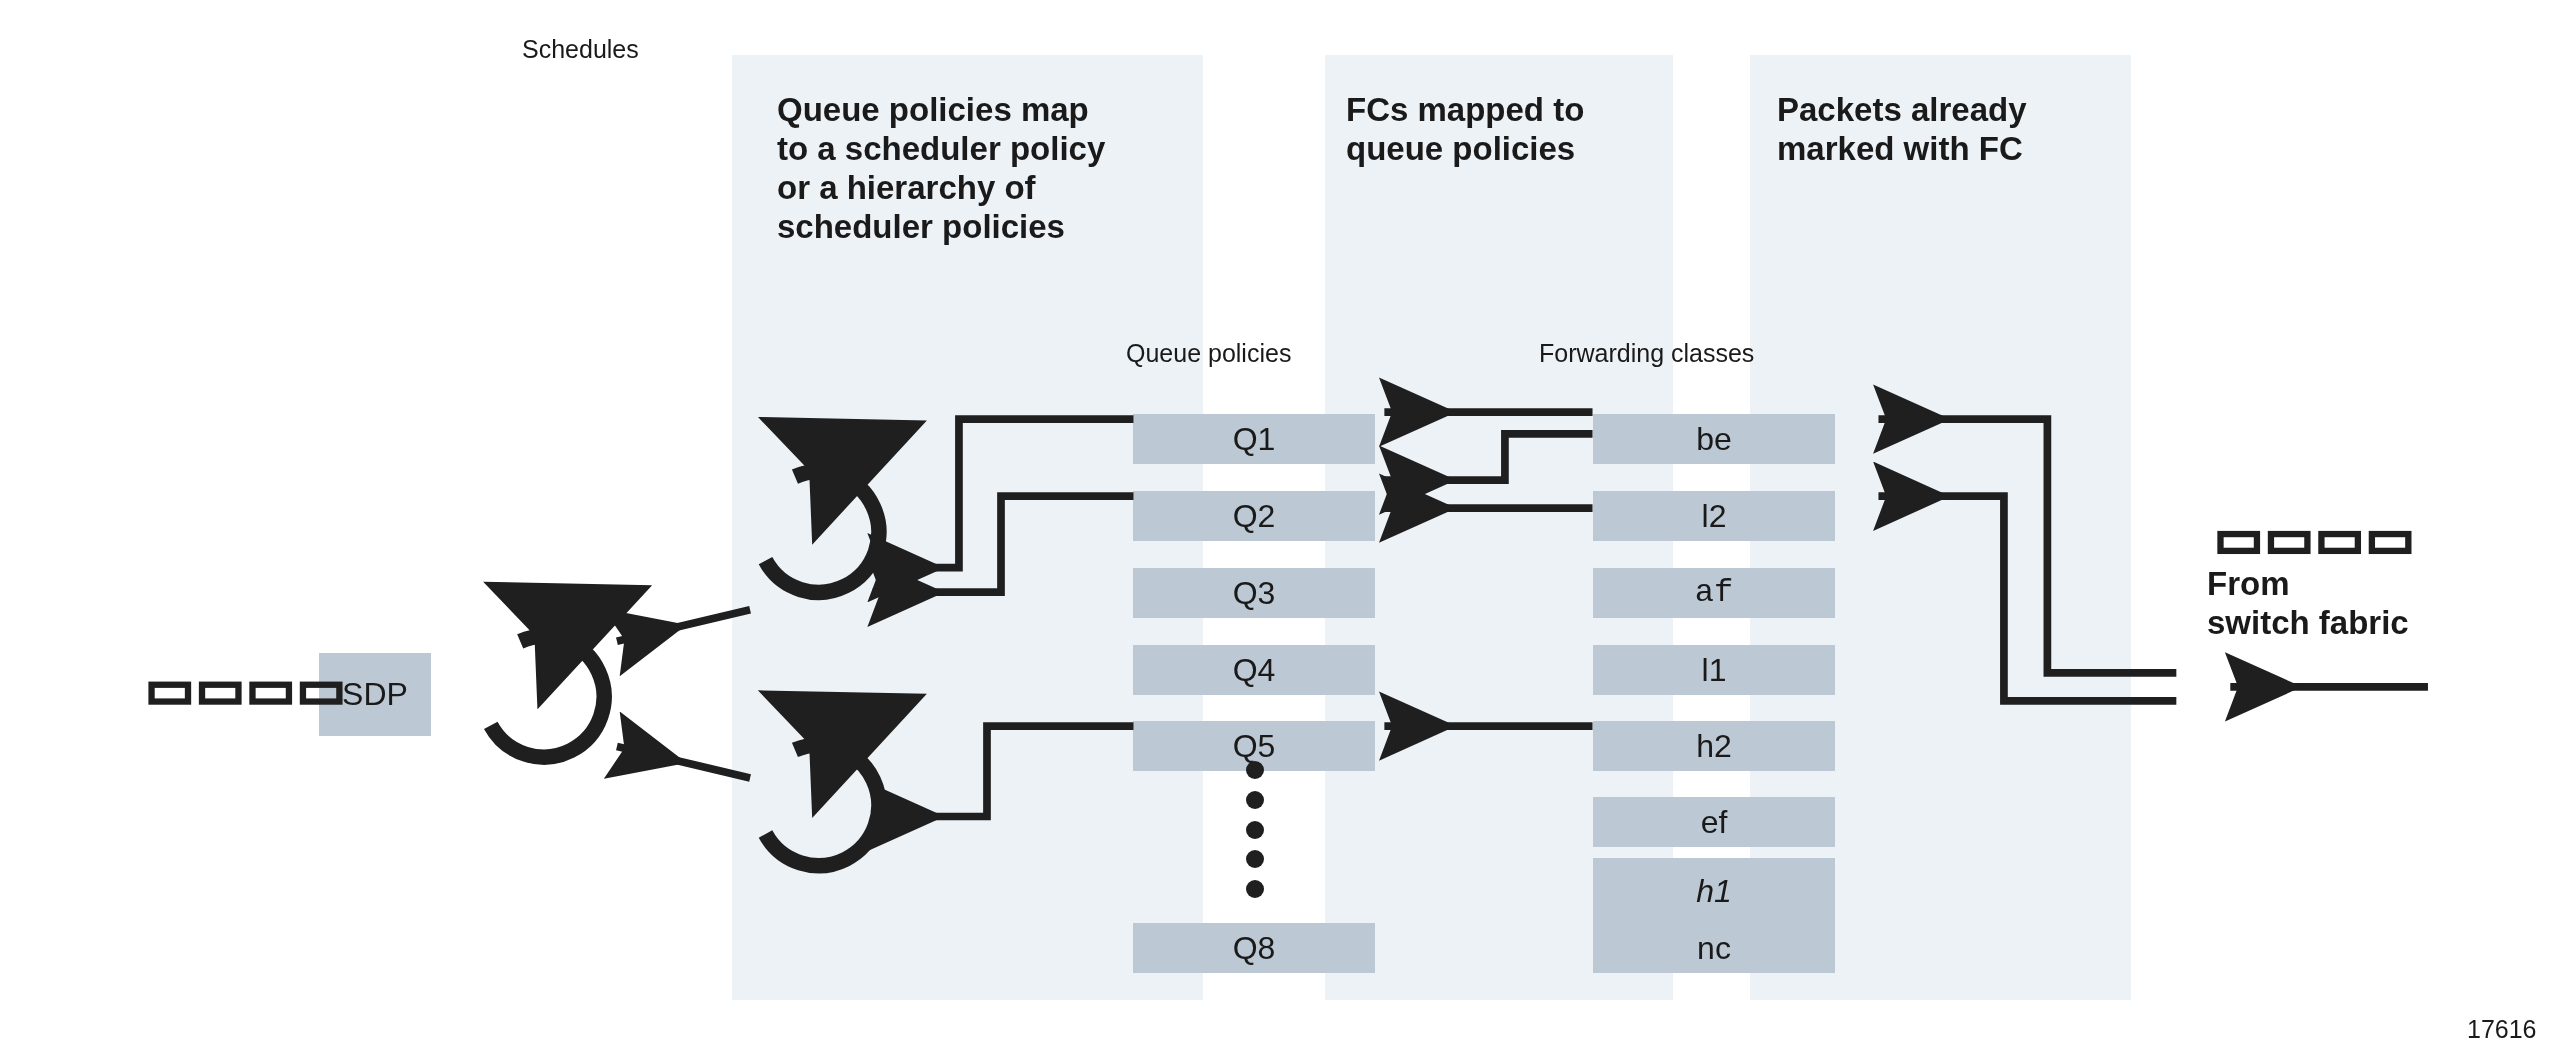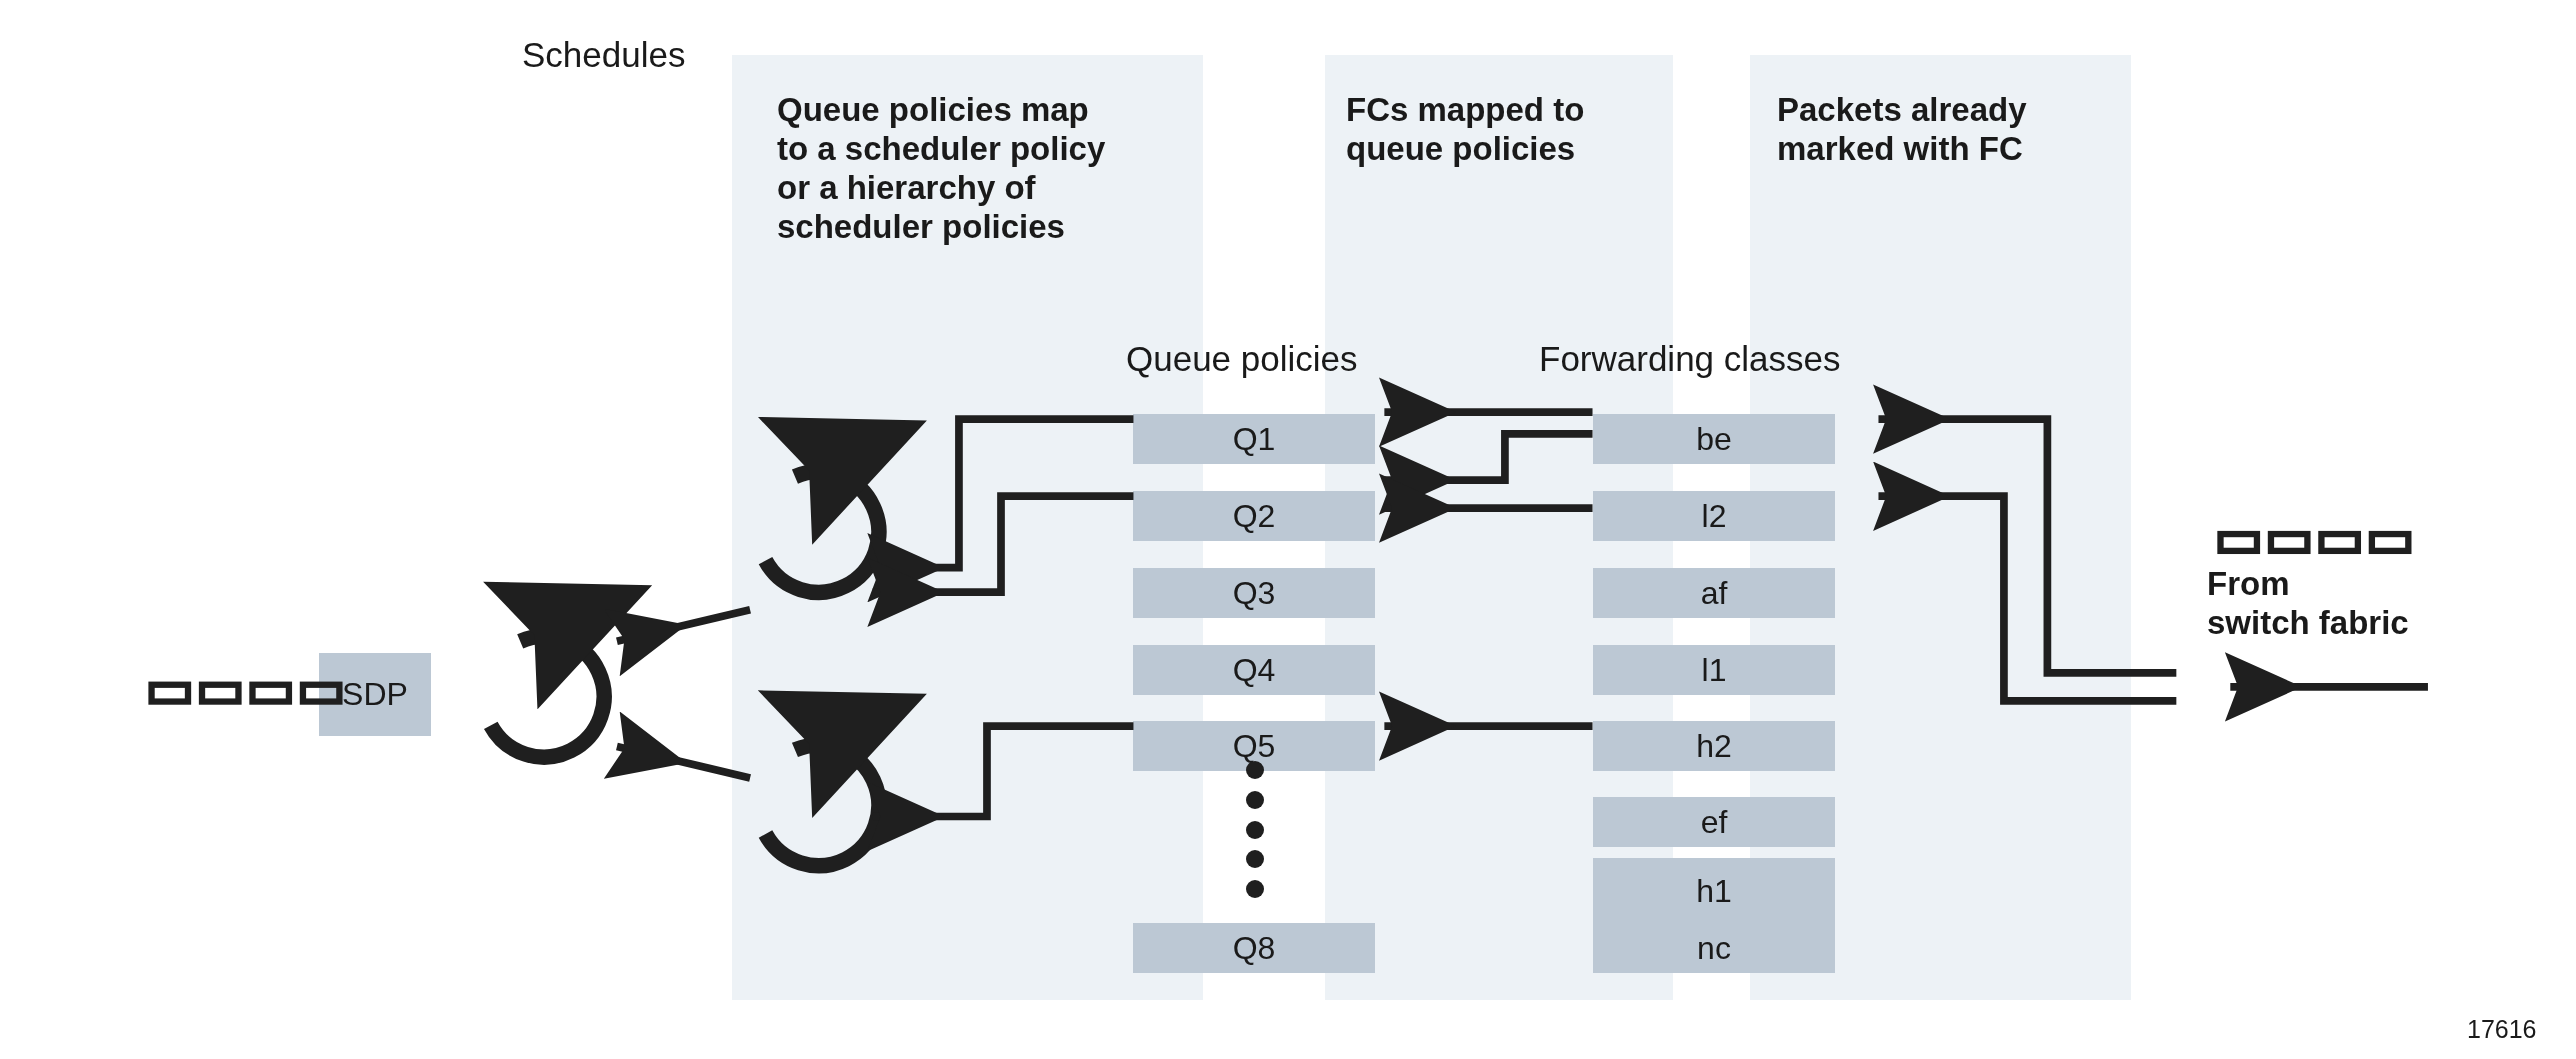--- a/index.html
+++ b/index.html
@@ -9,21 +9,21 @@
   .band{position:absolute;background:#edf2f6;}
   
   .gap{position:absolute;background:#ffffff;}
   
   .box{position:absolute;background:#bcc8d4;display:flex;align-items:center;
        justify-content:center;font-size:32px;line-height:1;margin-top:20px;}
   .sdp{position:absolute;background:#bcc8d4;display:flex;align-items:center;
        justify-content:center;font-size:32px;}
   
   .txt{position:absolute;font-size:33px;line-height:1.18;white-space:pre-line;font-weight:bold;}
-  .colhead{position:absolute;font-size:35px;white-space:nowrap;}
+  .colhead{position:absolute;font-size:25px;white-space:nowrap;}
   .fignum{position:absolute;font-size:25px;}
   
   svg.overlay{position:absolute;left:0;top:0;width:2576px;height:1059px;
               pointer-events:none;}
   .dotcol{position:absolute;display:flex;flex-direction:column;
           align-items:center;justify-content:space-between;}
   .dot{width:18px;height:18px;border-radius:50%;background:#1f1f1f;}
 </style>
 </head>
 <body>
@@ -75,33 +75,33 @@
   <span class="dot"></span>
   <span class="dot"></span>
 </div>
 
 <div class="box" style="left:1593px;top:394px;width:242px;height:50px;">
   <span>be</span>
 </div>
 <div class="box" style="left:1593px;top:471px;width:242px;height:50px;">
   <span>l2</span>
 </div>
-<div class="box" style="left:1593px;top:548px;width:242px;height:50px;">
+<div class="box" style="left:1593px;top:548px;width:242px;height:50px;font-family:Liberation Mono, monospace;">
   <span>af</span>
 </div>
 <div class="box" style="left:1593px;top:625px;width:242px;height:50px;">
   <span>l1</span>
 </div>
 <div class="box" style="left:1593px;top:701px;width:242px;height:50px;">
   <span>h2</span>
 </div>
 <div class="box" style="left:1593px;top:777px;width:242px;height:50px;">
   <span>ef</span>
 </div>
-<div class="box" style="left:1593px;top:838px;width:242px;height:65px;">
+<div class="box" style="left:1593px;top:838px;width:242px;height:65px;font-style:italic;">
   <span>h1</span>
 </div>
 <div class="box" style="left:1593px;top:903px;width:242px;height:50px;">
   <span>nc</span>
 </div>
 
 <div class="sdp" style="left:319px;top:653px;width:112px;height:83px;">
   <span>SDP</span>
 </div>
 

